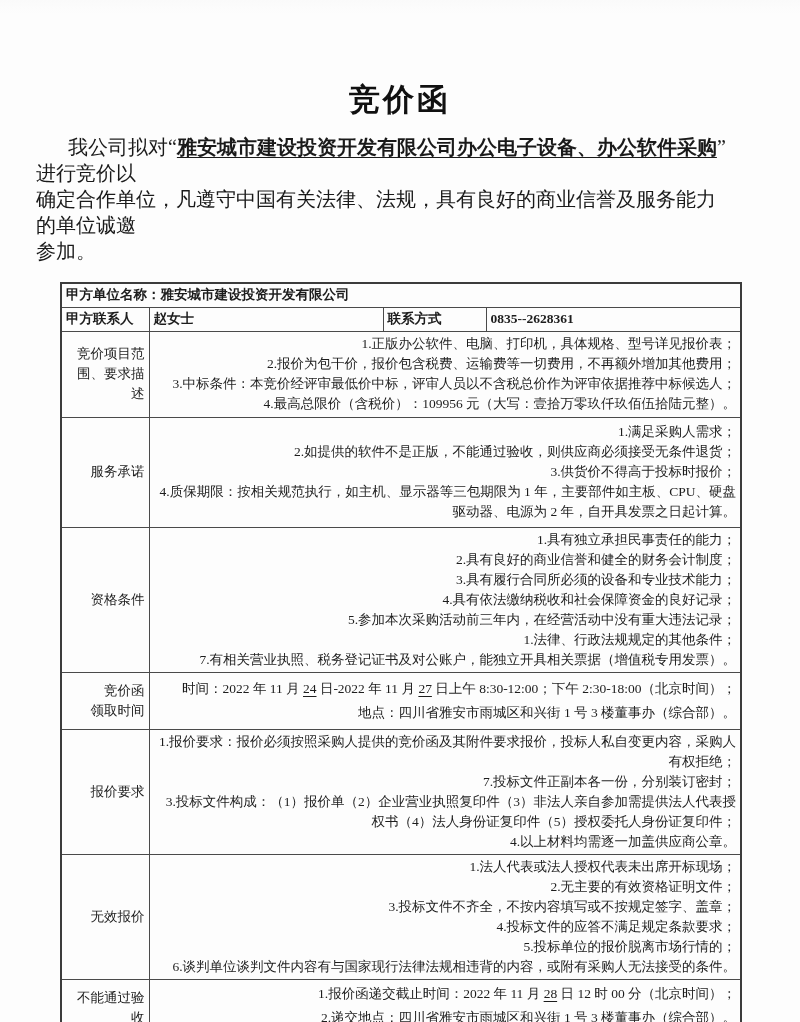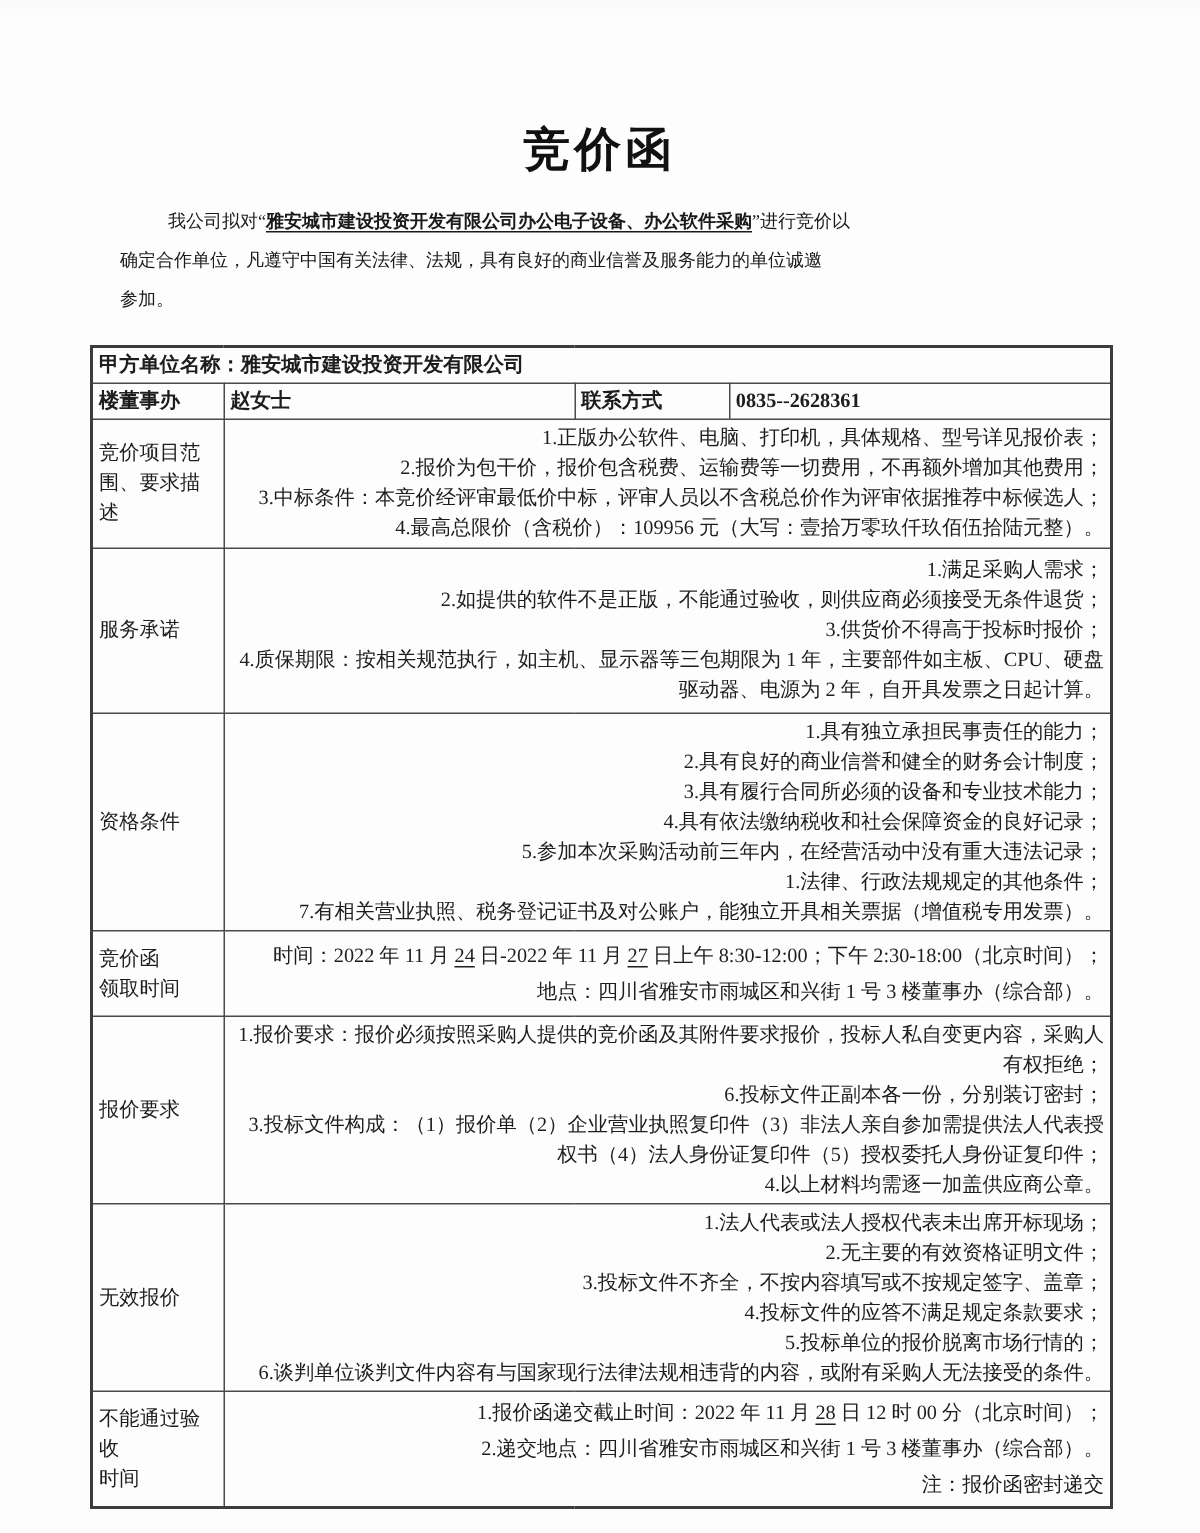--- a/index.html
+++ b/index.html
@@ -24,22 +24,22 @@
   }
   .doc-title {
     text-align: center;
     font-size: 31px;
     font-weight: bold;
     letter-spacing: 3px;
     line-height: 40px;
     color: #111;
   }
   .intro {
-    margin: 14px 72px 18px 80px;
-    font-size: 12px;
+    margin: 14px 72px 18px 36px;
+    font-size: 20px;
     line-height: 26px;
     color: #1a1a1a;
   }
   .intro .indent { text-indent: 32px; }
   .project-underline {
     font-weight: bold;
     text-decoration: underline;
     text-underline-offset: 3px;
     text-decoration-thickness: 1px;
   }
@@ -54,21 +54,21 @@
   }
   .bid-table td {
     border: 1px solid #4a4a4a;
     padding: 2px 4px;
     vertical-align: middle;
     overflow: hidden;
     box-sizing: border-box;
   }
   .bid-table .hdr { font-weight: bold; }
   .label-cell {
-    text-align: left;
+    text-align: right;
     white-space: pre-line;
     line-height: 20px;
     padding: 2px 2px;
   }
   .content-cell { padding: 2px 5px; text-align: right; }
   .ln { line-height: 20px; }
   .ln-wide { line-height: 24px; }
   .u-date {
     text-decoration: underline;
     text-underline-offset: 3px;
@@ -96,21 +96,21 @@
         <col style="width:255px">
     </colgroup>
 
     <tbody>
 
     <tr>
       <td colspan="4" class="hdr h24">甲方单位名称：雅安城市建设投资开发有限公司</td>
     </tr>
 
     <tr>
-      <td class="hdr h24">楼董事办</td>
+      <td class="hdr h24">甲方联系人</td>
       <td class="hdr h24">赵女士</td>
       <td class="hdr h24">联系方式</td>
       <td class="hdr h24">0835--2628361</td>
     </tr>
 
     <tr style="height:86px">
       <td class="label-cell">竞价项目范
 围、要求描述</td>
       <td colspan="3" class="content-cell">
         <div class="ln">1.正版办公软件、电脑、打印机，具体规格、型号详见报价表；</div>
@@ -149,21 +149,21 @@
       <td colspan="3" class="content-cell">
         <div class="ln-wide"><span>时间：2022 年 11 月 </span><span class="u-date">24</span><span> 日-2022 年 11 月 </span><span class="u-date">27</span><span> 日上午 8:30-12:00；下午 2:30-18:00（北京时间）；</span></div>
         <div class="ln-wide">地点：四川省雅安市雨城区和兴街 1 号 3 楼董事办（综合部）。</div>
       </td>
     </tr>
 
     <tr style="height:120px">
       <td class="label-cell">报价要求</td>
       <td colspan="3" class="content-cell">
         <div class="ln">1.报价要求：报价必须按照采购人提供的竞价函及其附件要求报价，投标人私自变更内容，采购人有权拒绝；</div>
-        <div class="ln">6.投标文件正副本各一份，分别装订密封；</div>
+        <div class="ln">7.投标文件正副本各一份，分别装订密封；</div>
         <div class="ln">3.投标文件构成：（1）报价单（2）企业营业执照复印件（3）非法人亲自参加需提供法人代表授权书（4）法人身份证复印件（5）授权委托人身份证复印件；</div>
         <div class="ln">4.以上材料均需逐一加盖供应商公章。</div>
       </td>
     </tr>
 
     <tr style="height:122px">
       <td class="label-cell">无效报价</td>
       <td colspan="3" class="content-cell">
         <div class="ln">1.法人代表或法人授权代表未出席开标现场；</div>
         <div class="ln">2.无主要的有效资格证明文件；</div>

